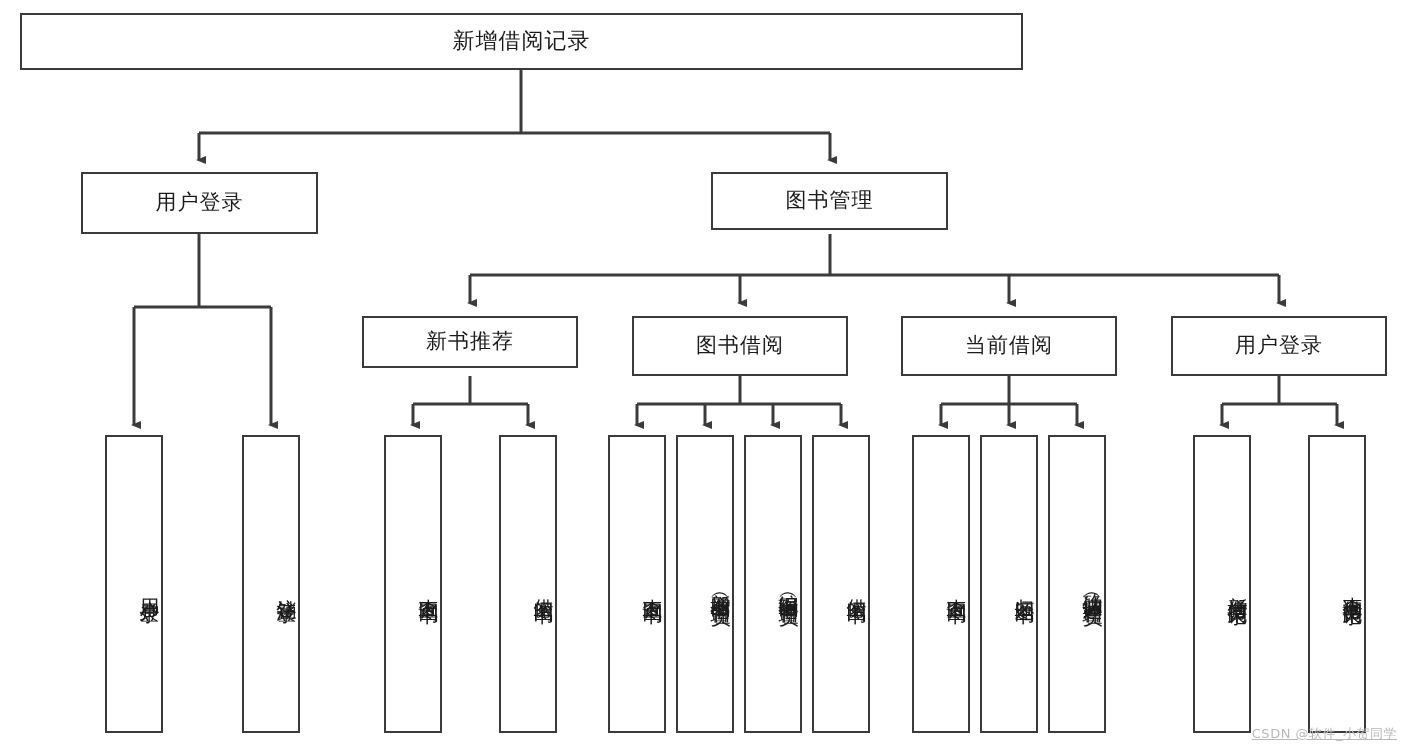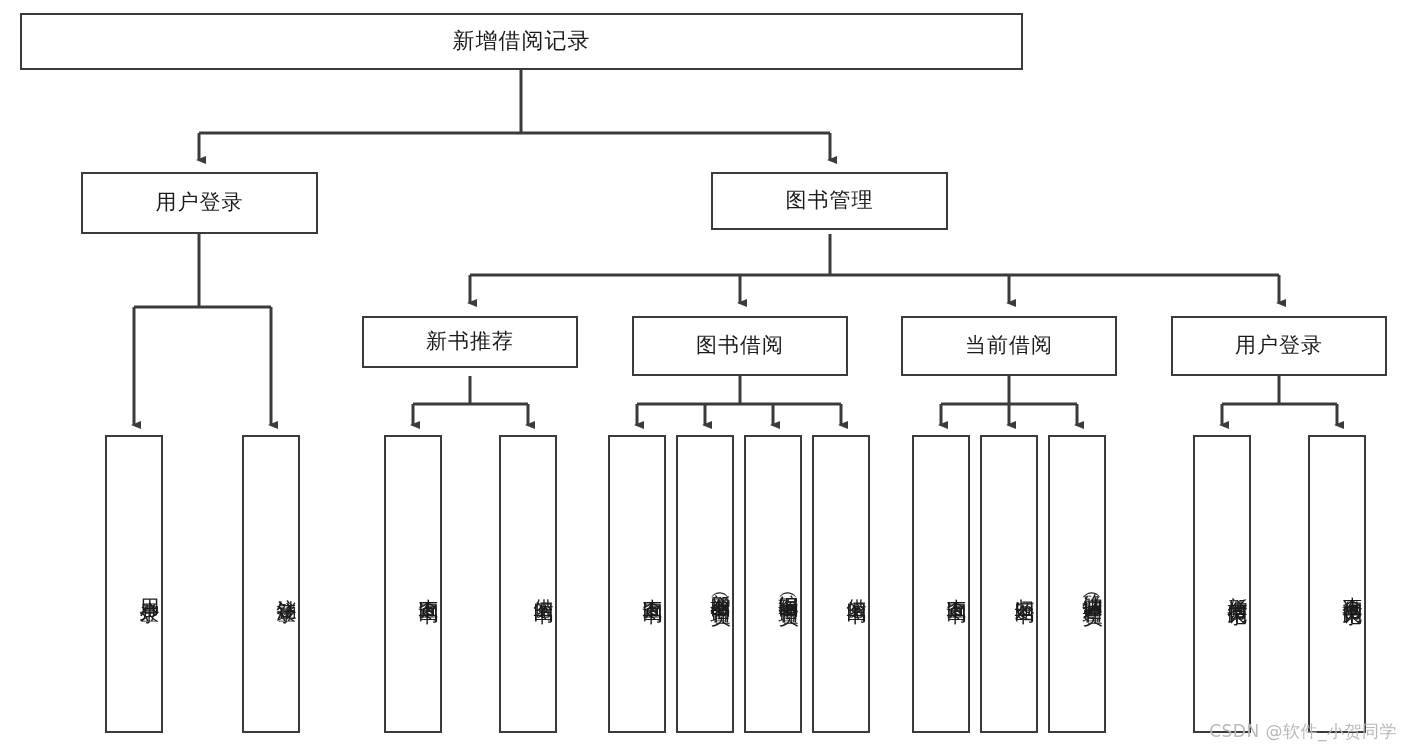--- a/index.html
+++ b/index.html
@@ -50,24 +50,25 @@
     left: 0;
     top: 0;
     width: 1405px;
     height: 747px;
     pointer-events: none;
   }
   .watermark {
     position: absolute;
     right: 8px;
     bottom: 4px;
-    font-size: 17px;
+    font-size: 13px;
     color: #b9b9b9;
     letter-spacing: 0.5px;
     white-space: nowrap;
+    text-decoration: underline;
   }
 </style>
 </head>
 <body>
 
 <div id="canvas">
 
   <svg class="connectors" viewBox="0 0 1405 747">
     <defs>
       <marker id="arrow" markerWidth="10" markerHeight="10" refX="4" refY="7" orient="auto" markerUnits="userSpaceOnUse">

